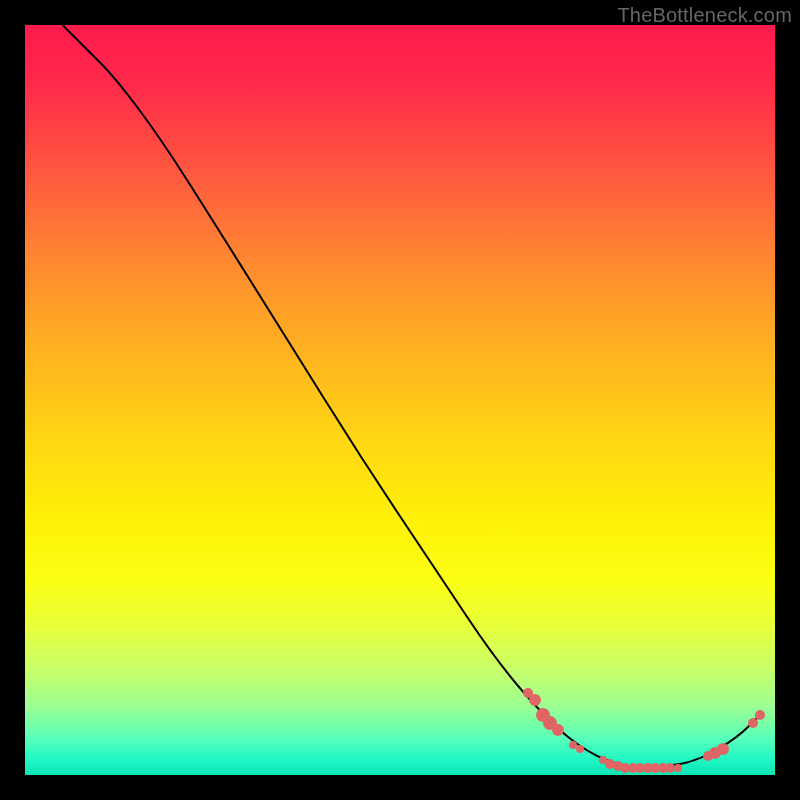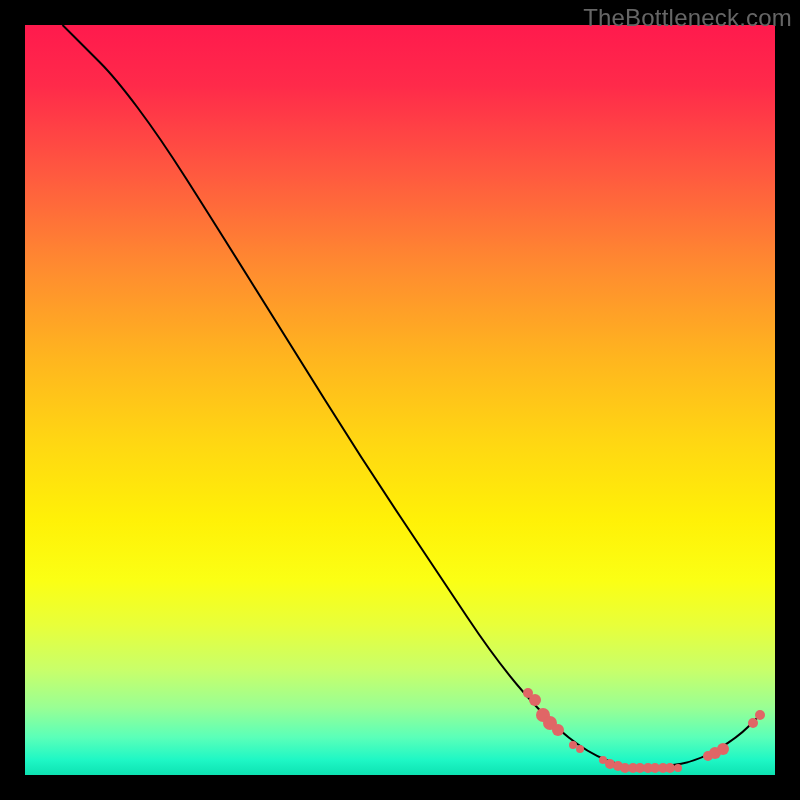--- a/index.html
+++ b/index.html
@@ -9,21 +9,21 @@
     background: #000;
     position: relative;
     font-family: Arial, Helvetica, sans-serif;
     overflow: hidden;
   }
   .watermark {
     position: absolute;
     top: 4px;
     right: 8px;
     color: #666;
-    font-size: 24px;
+    font-size: 20px;
     font-weight: 500;
     z-index: 50;
     letter-spacing: 0.2px;
   }
   .plot {
     position: absolute;
     left: 25px;
     top: 25px;
     width: 750px;
     height: 750px;

